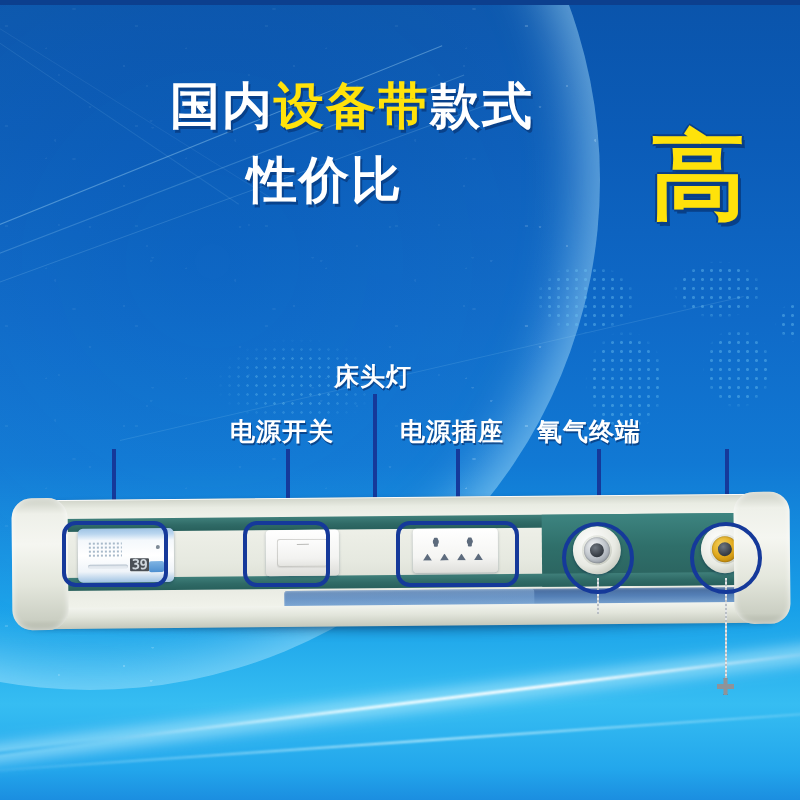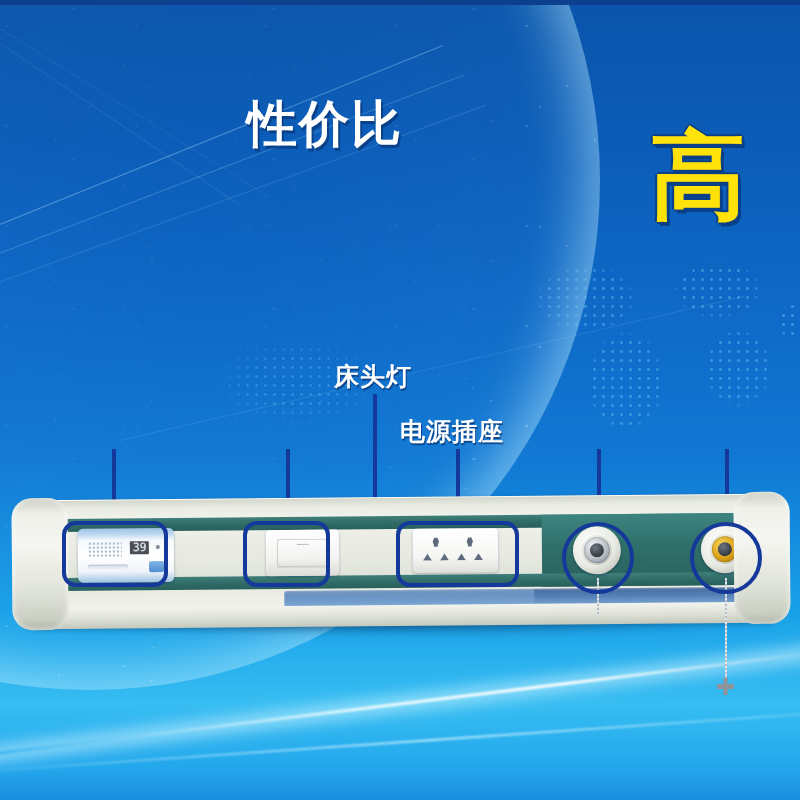--- a/index.html
+++ b/index.html
@@ -234,23 +234,23 @@
     border-radius:5px;
     box-shadow:0 1px 3px rgba(0,30,70,.35);
   }
   .ic-grille {
     position:absolute; left:10px; top:13px; width:34px; height:16px;
     background-image:radial-gradient(circle, #9fb2c4 0.9px, transparent 1.2px);
     background-size:4px 4px;
     opacity:.9;
   }
   .ic-display {
-    position:absolute; left:52px; top:13px; width:19px; height:13px;
+    position:absolute; left:52px; top:30px; width:19px; height:13px;
     background:#4a4f55; border-radius:1px;
-    color:#cfd6dc; font-size:12px; font-weight:bold;
+    color:#cfd6dc; font-size:14px; font-weight:bold;
     font-family:"DejaVu Sans Mono","Liberation Mono",monospace;
     text-align:center; line-height:13px; letter-spacing:-0.5px;
   }
   .ic-led {
     position:absolute; left:78px; top:17px; width:4px; height:4px;
     border-radius:50%; background:#7d8a96;
   }
   .ic-btn {
     position:absolute; left:71px; top:33px; width:15px; height:11px;
     background:linear-gradient(to bottom,#7fb4e3,#4d8fd0);
@@ -347,28 +347,33 @@
     <div class="beam b3"></div>
     <div class="beam b4"></div>
     <div class="beam b5"></div>
     <div class="beam b6"></div>
   </div>
   <div class="swoosh"></div>
   <div class="swoosh2"></div>
   <div class="topbar"></div>
 
   <div class="headline">
+    <div class="hl-line1">
+      <span class="t-white">国内</span><span class="t-yellow">设备带</span><span class="t-white">款式</span>
+    </div>
     <div class="hl-line2">
       <span class="t-white">性价比</span>
     </div>
   </div>
   <div class="hl-big">高</div>
 
+  <div class="callout" style="left:230px;top:415px;">电源开关</div>
   <div class="callout" style="left:334px;top:360px;">床头灯</div>
   <div class="callout" style="left:400px;top:415px;">电源插座</div>
+  <div class="callout" style="left:537px;top:415px;">氧气终端</div>
 
   <div class="leader" style="left:112px; top:449px; height:73px;"></div>
   <div class="leader" style="left:286px; top:449px; height:73px;"></div>
   <div class="leader" style="left:373px; top:394px; height:203px;"></div>
   <div class="leader" style="left:456px; top:449px; height:73px;"></div>
   <div class="leader" style="left:597px; top:449px; height:74px;"></div>
   <div class="leader" style="left:725px; top:449px; height:74px;"></div>
 
   <div class="panel-wrap">
     <div class="panel-shadow"></div>

